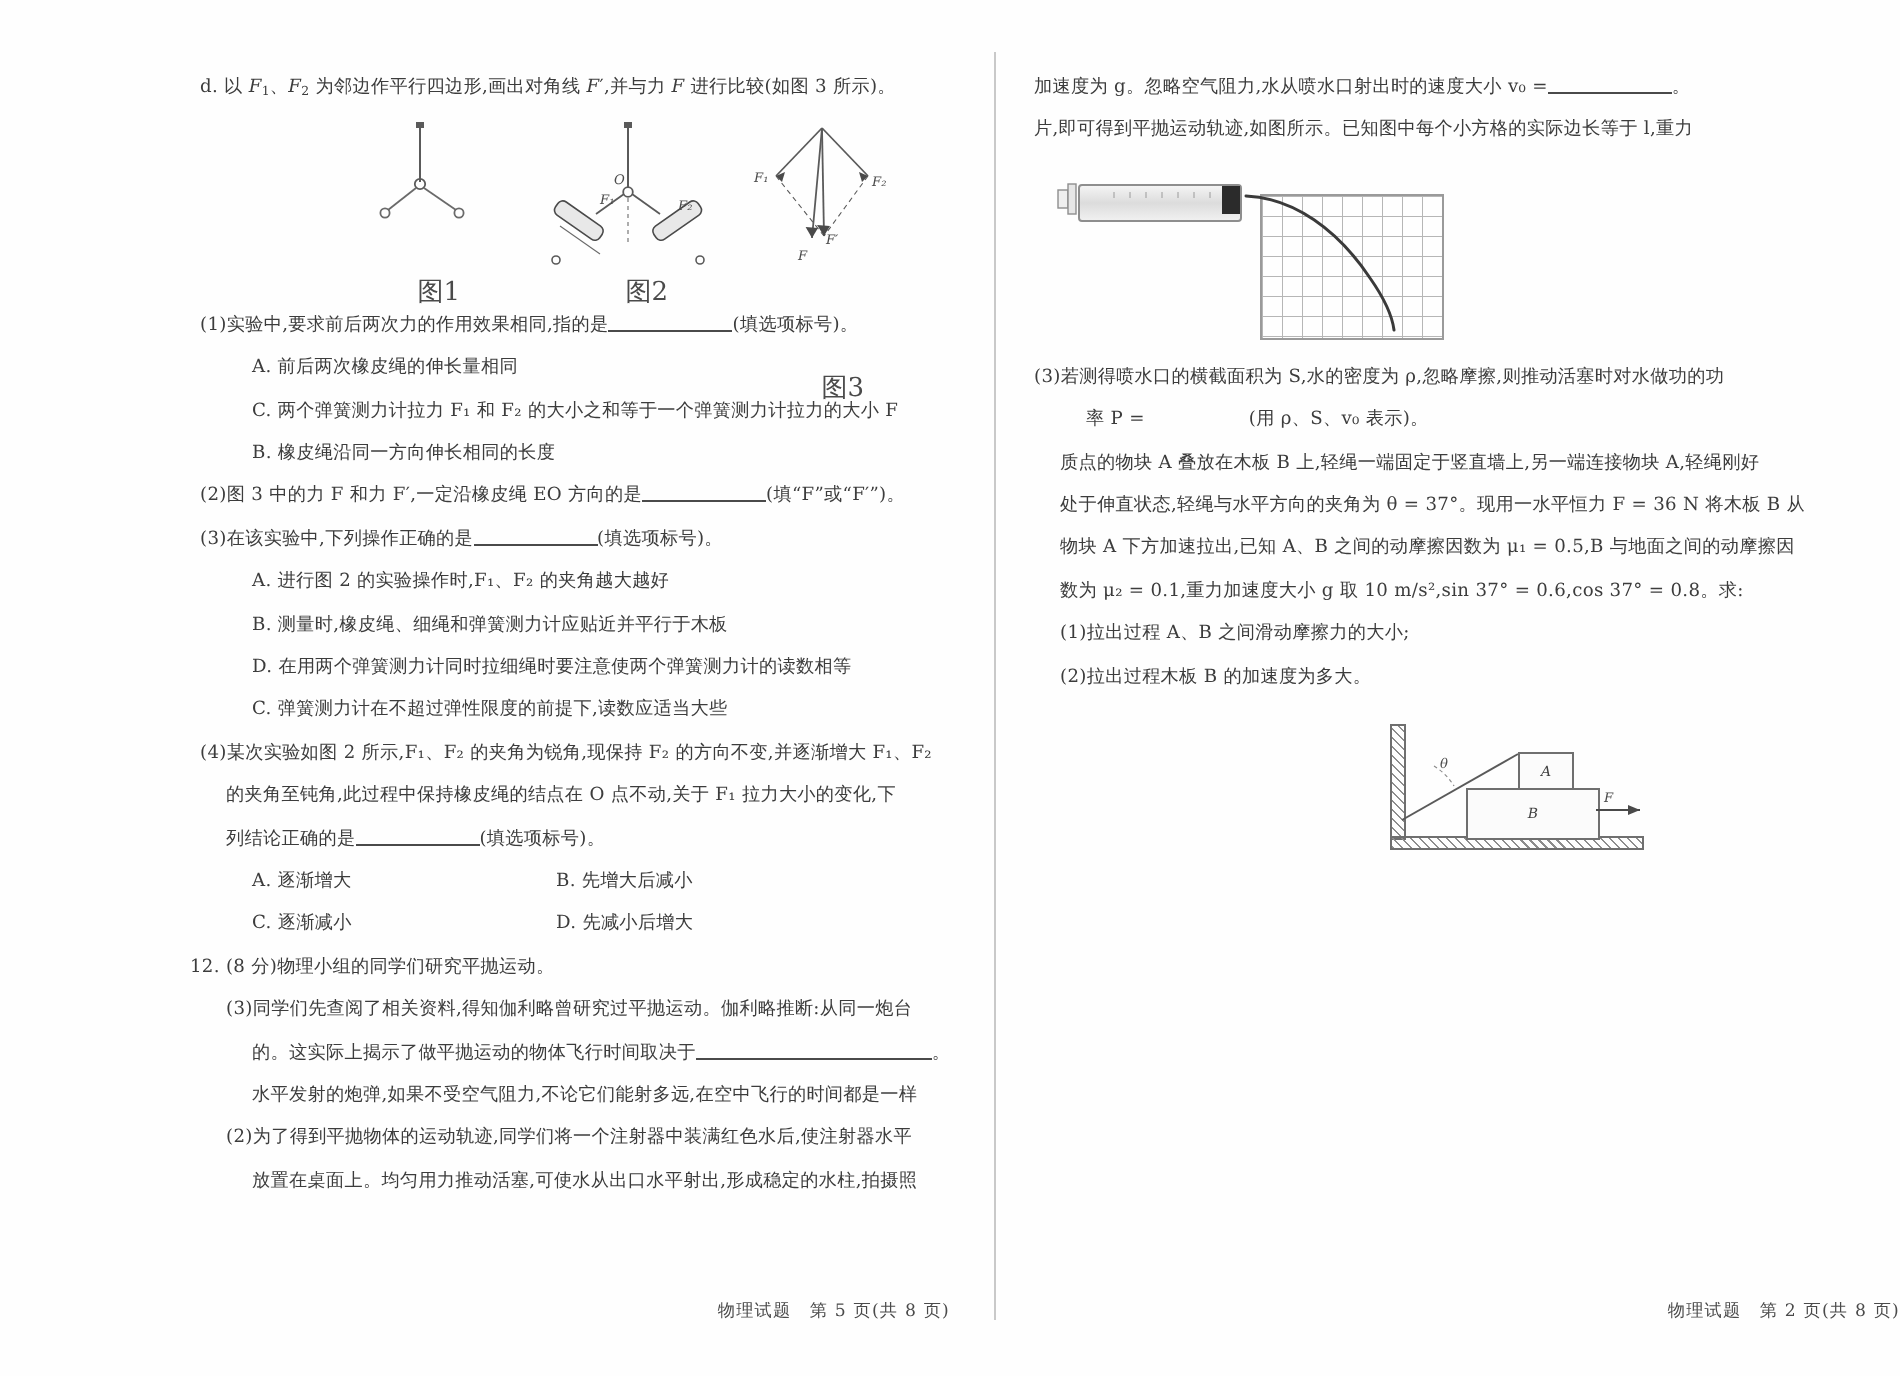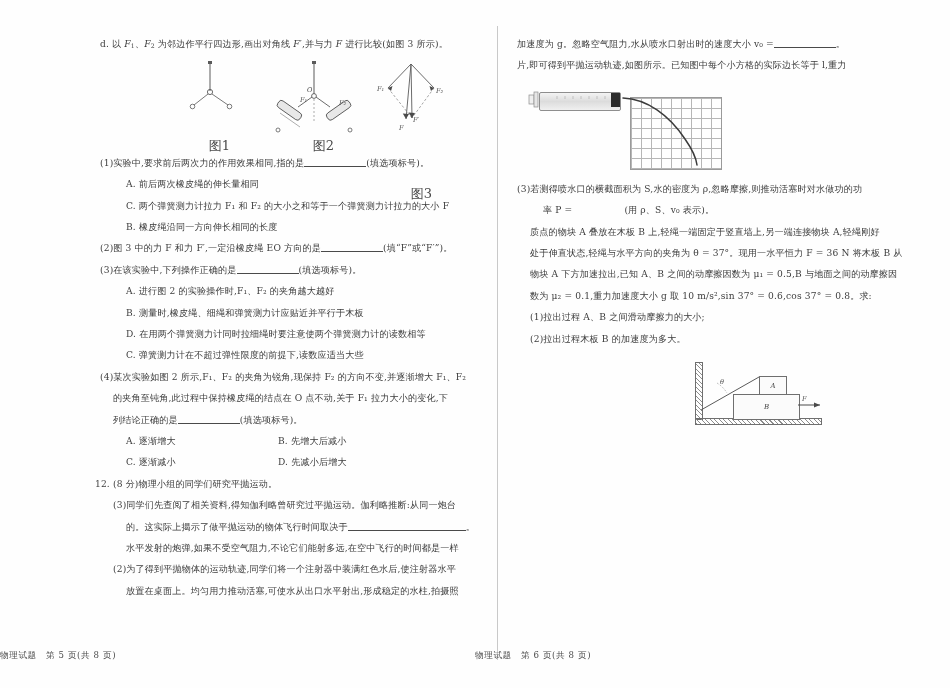--- a/index.html
+++ b/index.html
@@ -115,21 +115,21 @@
   .hatch {
     position: absolute;
     background: repeating-linear-gradient(45deg,#8d8d8d 0 0.8px, transparent 0.8px 3.2px);
     border: 0.8px solid #6f6f6f;
   }
   .footer {
     position: absolute;
     bottom: 26px;
     left: 0;
     width: 475px;
-    text-align: left;
+    text-align: right;
     font-size: 8.6px;
     letter-spacing: 0.6px;
     color: #4a4a4a;
   }
   svg { display: block; overflow: visible; }
 </style>
 </head>
 <body>
 
 <div class="scan">
@@ -293,16 +293,16 @@
         <svg style="position:absolute;left:178px;top:0;" width="140" height="64" viewBox="0 0 140 64">
           <line x1="6" y1="48" x2="64" y2="15" stroke="#5a5a5a" stroke-width="1"></line>
           <path d="M 22,21 A 30 30 0 0 1 32,31" fill="none" stroke="#8a8a8a" stroke-width="0.6" stroke-dasharray="1.8,1.6"></path>
           <line x1="103" y1="43" x2="125" y2="43" stroke="#4a4a4a" stroke-width="1"></line>
           <polygon points="125,43 119,40.5 119,45.5" fill="#4a4a4a"></polygon>
         </svg>
         <div class="figlabel" style="left:203px;top:16px;">θ</div>
         <div class="figlabel" style="left:285px;top:33px;">F</div>
       </div>
 
-      <div class="footer">物理试题　第 6 页(共 8 页)</div>
+      <div class="footer">物理试题　第 2 页(共 8 页)</div>
     </div>
   </div>
 </div>
 
 </body></html>

